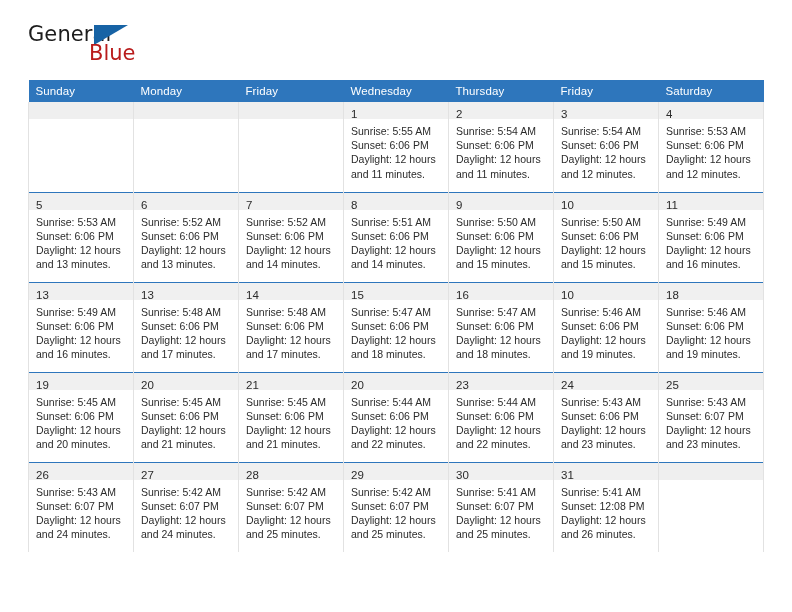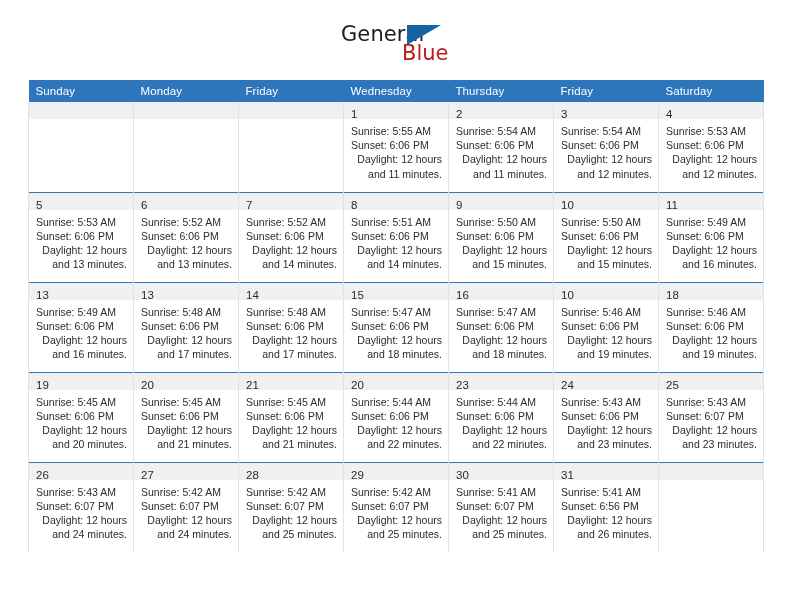--- a/index.html
+++ b/index.html
@@ -20,21 +20,21 @@
     position: relative;
     box-sizing: border-box;
     padding: 0 28px;
   }
 
   
   .header {
     height: 72px;
     display: flex;
     align-items: flex-start;
-    justify-content: center;
+    justify-content: space-between;
     padding-top: 24px;
     box-sizing: border-box;
   }
   .logo {
     position: relative;
     width: 110px;
     height: 48px;
     line-height: 1;
     user-select: none;
   }
@@ -131,21 +131,20 @@
     padding: 5px 6px 0 7px;
   }
   .cell-line {
     font-size: 10.5px;
     line-height: 14.2px;
     color: #2b2b2b;
     white-space: nowrap;
   }
   .daylight-line {
     white-space: normal;
-    text-align: right;
   }
 </style>
 </head>
 <body>
 
 <div class="page">
 
   <div class="header">
 
     <div class="logo">
@@ -425,21 +424,21 @@
             <div class="cell-body">
               <div class="cell-line">Sunrise: 5:41 AM</div>
               <div class="cell-line">Sunset: 6:07 PM</div>
               <div class="cell-line daylight-line">Daylight: 12 hours and 25 minutes.</div>
             </div>
           </td>
           <td class="day-cell">
             <div class="daynum-band"><span class="daynum">31</span></div>
             <div class="cell-body">
               <div class="cell-line">Sunrise: 5:41 AM</div>
-              <div class="cell-line">Sunset: 6:56 PM</div>
+              <div class="cell-line">Sunset: 12:08 PM</div>
               <div class="cell-line daylight-line">Daylight: 12 hours and 26 minutes.</div>
             </div>
           </td>
           <td class="day-cell empty">
             <div class="daynum-band"><span class="daynum"></span></div>
           </td>
         </tr>
       </tbody>
   </table>
 

